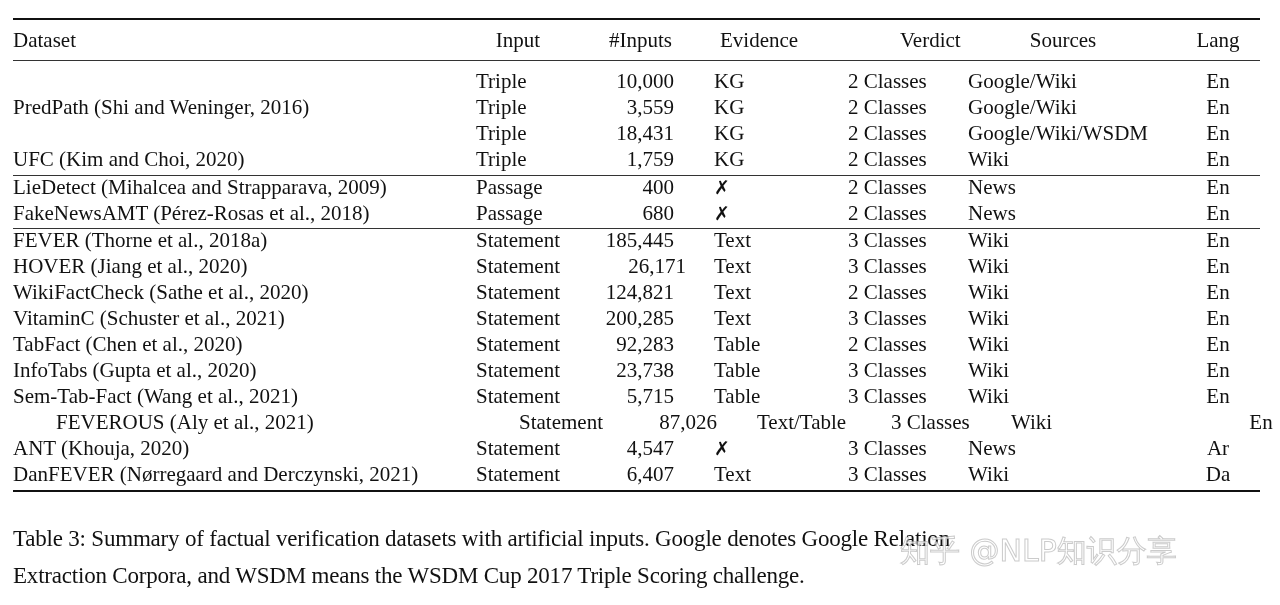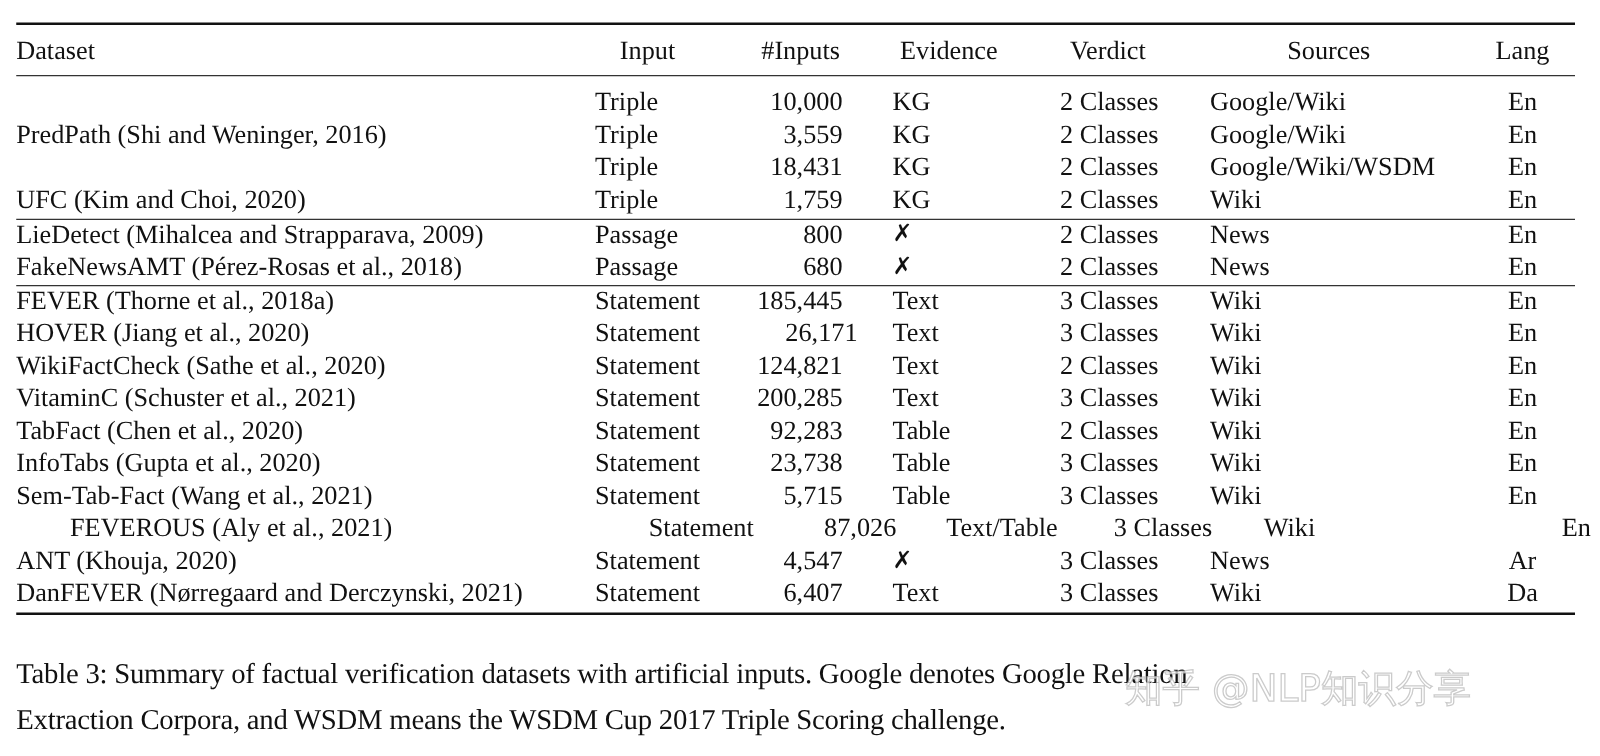--- a/index.html
+++ b/index.html
@@ -35,21 +35,21 @@
   .c-dataset { left: 13px; }
   .c-input { left: 476px; }
   .c-inputs { right: calc(1280px - 674px); text-align: right; }
   .c-evidence { left: 714px; }
   .c-verdict { left: 848px; }
   .c-sources { left: 968px; }
   .c-lang { left: 1178px; width: 80px; text-align: center; }
   .hdr .c-input { left: 476px; width: 84px; text-align: center; }
   .hdr .c-inputs { right: calc(1280px - 672px); }
   .hdr .c-evidence { left: 720px; }
-  .hdr .c-verdict { left: 856px; }
+  .hdr .c-verdict { left: 900px; }
   .hdr .c-sources { left: 968px; width: 190px; text-align: center; }
   .xmark { font-family: "DejaVu Sans", sans-serif; font-style: italic; font-size: 19px; }
   .caption {
     position: absolute;
     left: 13px; top: 520px;
     width: 1255px;
     font-size: 23px;
     line-height: 37px;
     letter-spacing: -0.2px;
   }
@@ -114,21 +114,21 @@
         <span class="cell c-inputs">1,759</span>
         <span class="cell c-evidence">KG</span>
         <span class="cell c-verdict">2 Classes</span>
         <span class="cell c-sources">Wiki</span>
         <span class="cell c-lang">En</span>
       </div>
       <div class="rule thin" style="top: 175px;"></div>
       <div class="row" style="top: 174px;">
         <span class="cell c-dataset">LieDetect (Mihalcea and Strapparava, 2009)</span>
         <span class="cell c-input">Passage</span>
-        <span class="cell c-inputs">800</span>
+        <span class="cell c-inputs">400</span>
         <span class="cell c-evidence xmark">✗</span>
         <span class="cell c-verdict">2 Classes</span>
         <span class="cell c-sources">News</span>
         <span class="cell c-lang">En</span>
       </div>
       <div class="row" style="top: 200px;">
         <span class="cell c-dataset">FakeNewsAMT (Pérez-Rosas et al., 2018)</span>
         <span class="cell c-input">Passage</span>
         <span class="cell c-inputs">680</span>
         <span class="cell c-evidence xmark">✗</span>

